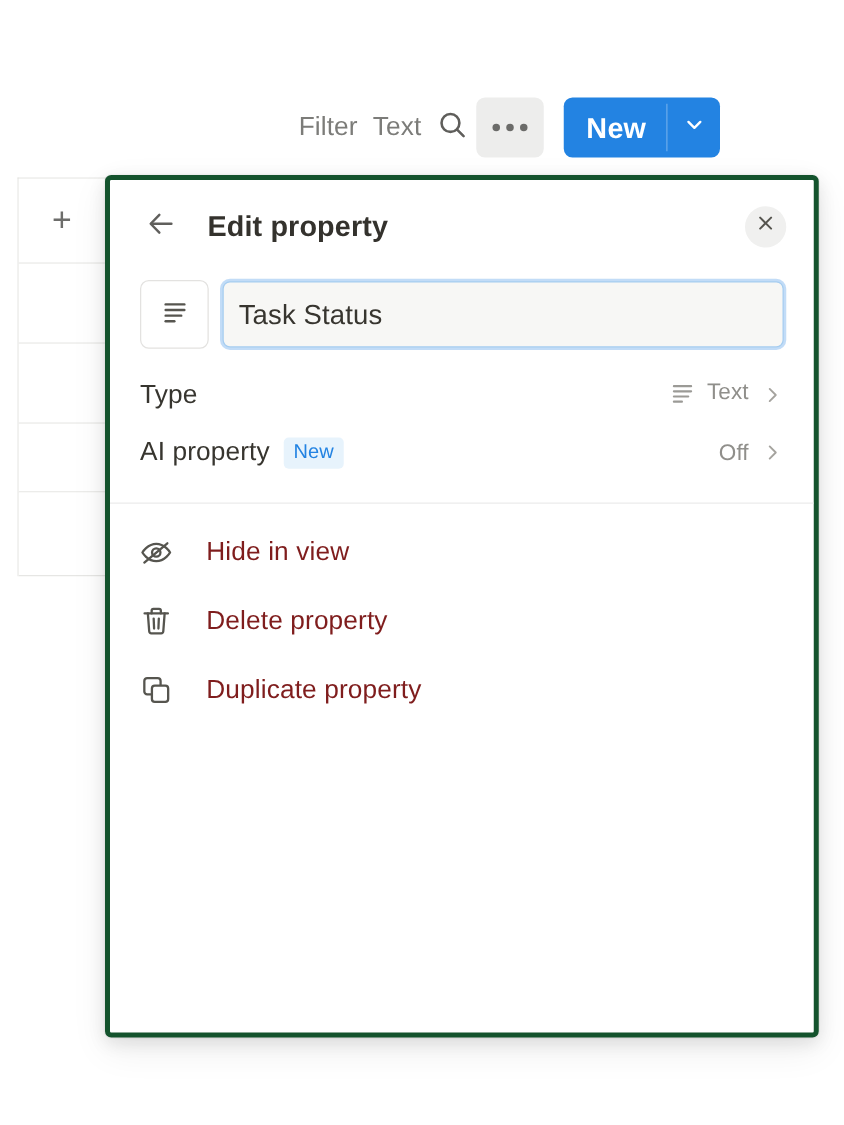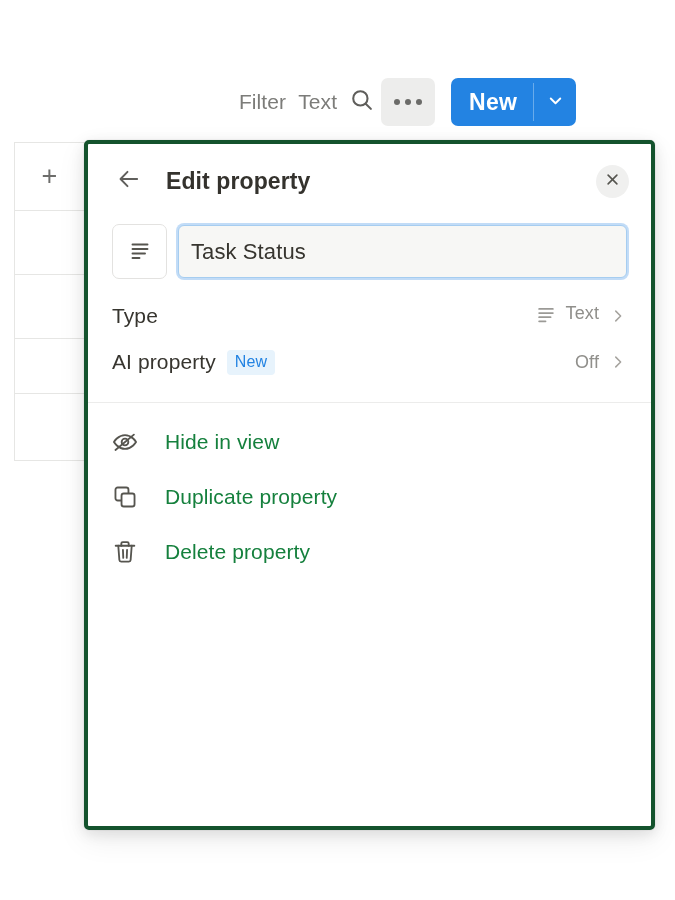--- a/index.html
+++ b/index.html
@@ -274,21 +274,21 @@
   }
   .menu-icon {
     width: 36px;
     display: flex;
     align-items: center;
     justify-content: flex-start;
     flex: none;
   }
   .menu-label {
     font-size: 21px;
-    color: #15803d;
+    color: #7f1d1d;
     margin-left: 17px;
     letter-spacing: 0.1px;
   }
 </style>
 </head>
 <body>
 
 <div class="toolbar">
   <div class="tb-text">Filter</div>
   <div class="tb-text">Text</div>
@@ -412,34 +412,34 @@
           <circle cx="12" cy="12" r="3.1"></circle>
           <line x1="3.2" y1="19.4" x2="20.2" y2="5.2"></line>
         </svg>
       </span>
       <span class="menu-label">Hide in view</span>
     </div>
 
     <div class="menu-item">
       <span class="menu-icon">
         <svg width="26" height="26" viewBox="0 0 24 24" fill="none" stroke="#56554f" stroke-width="1.7" stroke-linecap="round" stroke-linejoin="round">
-          <rect x="3.2" y="3.2" width="12" height="12" rx="2.1"></rect>
-          <rect x="8.8" y="8.8" width="12" height="12" rx="2.1" fill="#ffffff"></rect>
-        </svg>
-      </span>
-      <span class="menu-label">Duplicate property</span>
-    </div>
-
-    <div class="menu-item">
-      <span class="menu-icon">
-        <svg width="26" height="26" viewBox="0 0 24 24" fill="none" stroke="#56554f" stroke-width="1.7" stroke-linecap="round" stroke-linejoin="round">
           <line x1="3.4" y1="6.2" x2="20.6" y2="6.2"></line>
           <path d="M8.6 6.2V4.2a1.3 1.3 0 0 1 1.3-1.3h4.2a1.3 1.3 0 0 1 1.3 1.3v2"></path>
           <path d="M5.8 6.2l1 13.2a1.6 1.6 0 0 0 1.6 1.5h7.2a1.6 1.6 0 0 0 1.6-1.5l1-13.2"></path>
           <line x1="10.1" y1="10" x2="10.4" y2="17.4"></line>
           <line x1="13.9" y1="10" x2="13.6" y2="17.4"></line>
         </svg>
       </span>
       <span class="menu-label">Delete property</span>
     </div>
 
+    <div class="menu-item">
+      <span class="menu-icon">
+        <svg width="26" height="26" viewBox="0 0 24 24" fill="none" stroke="#56554f" stroke-width="1.7" stroke-linecap="round" stroke-linejoin="round">
+          <rect x="3.2" y="3.2" width="12" height="12" rx="2.1"></rect>
+          <rect x="8.8" y="8.8" width="12" height="12" rx="2.1" fill="#ffffff"></rect>
+        </svg>
+      </span>
+      <span class="menu-label">Duplicate property</span>
+    </div>
+
   </div>
 </div>
 
 </body></html>

